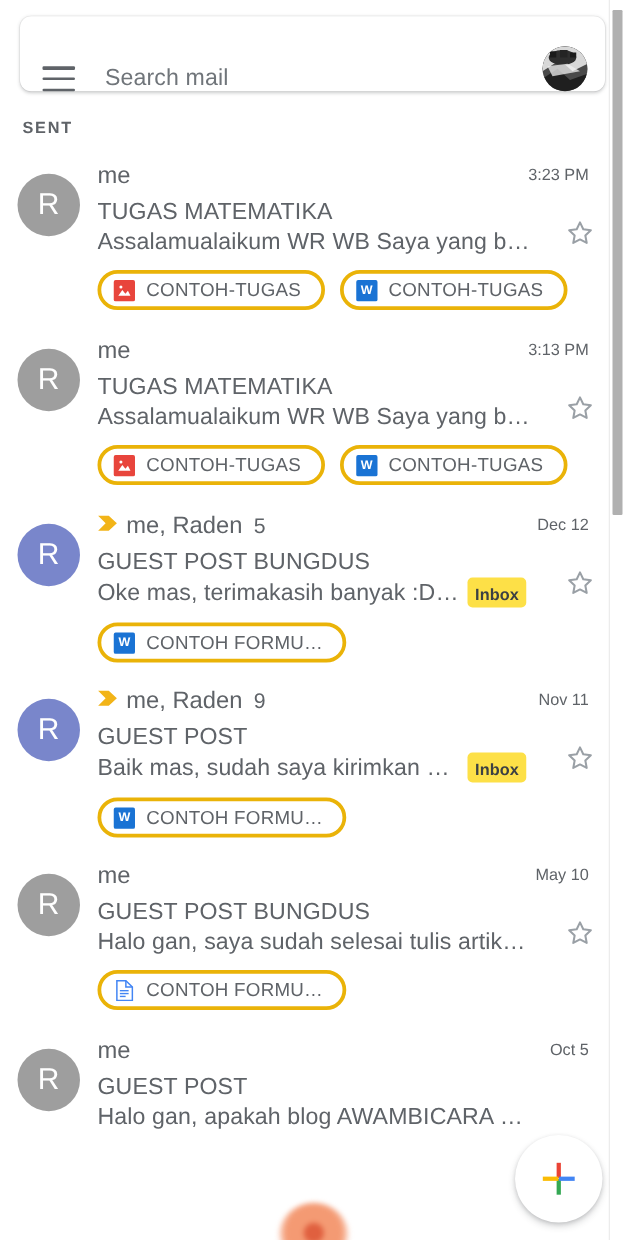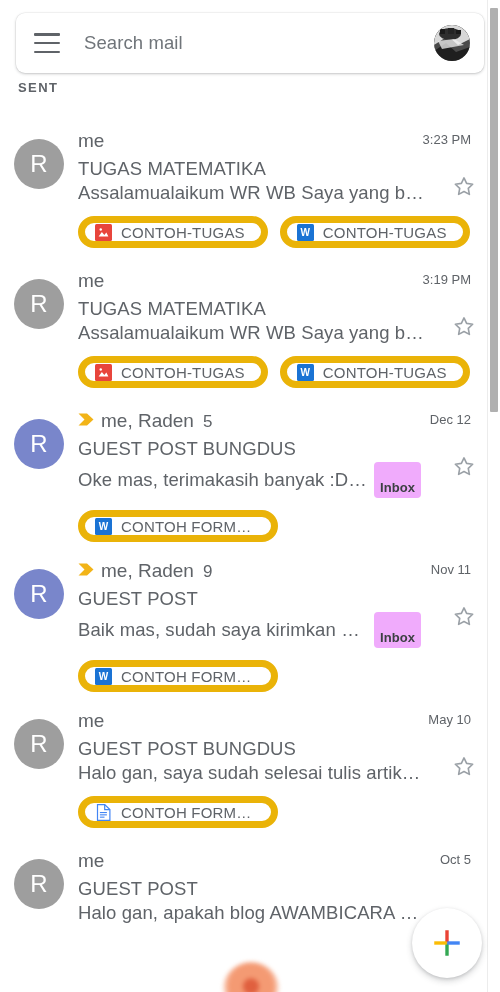--- a/index.html
+++ b/index.html
@@ -28,21 +28,21 @@
     width: 468px;
     height: 60px;
   }
   .search-bar {
     width: 100%;
     height: 100%;
     background: #ffffff;
     border-radius: 9px;
     box-shadow: 0 1px 3px rgba(60,64,67,0.28), 0 0 0 0.5px rgba(60,64,67,0.08);
     display: flex;
-    align-items: center;
+    align-items: flex-end;
     padding: 0 14px 0 18px;
   }
   .hamburger {
     width: 26px;
     height: 20px;
     display: flex;
     flex-direction: column;
     justify-content: space-between;
     flex: 0 0 auto;
     cursor: pointer;
@@ -75,21 +75,21 @@
     overflow: hidden;
     position: relative;
     background: #3a3a3a;
     cursor: pointer;
   }
   .avatar-photo svg { display: block; width: 100%; height: 100%; }
 
   
   .section-header {
     position: absolute;
-    top: 80px;
+    top: 94px;
     left: 18px;
     font-size: 13px;
     font-weight: bold;
     letter-spacing: 1.4px;
     color: #5f6368;
   }
 
   
   .mail-list {
     position: absolute;
@@ -194,26 +194,26 @@
     letter-spacing: 0.1px;
     flex: 1 1 auto;
     min-width: 0;
   }
   .snippet.narrow { max-width: 290px; flex: 0 1 auto; }
   .snippet.wide   { max-width: 352px; flex: 0 1 auto; }
 
   .label-chip {
     flex: 0 0 auto;
     margin-left: 6px;
-    background: #f0abfc;
+    background: #fde047;
     color: #3c4043;
     font-size: 13px;
     font-weight: bold;
     border-radius: 4px;
-    padding: 18px 6px 3px 6px;
+    padding: 6px 6px 3px 6px;
     letter-spacing: 0.1px;
   }
 
   .star {
     position: absolute;
     right: 16px;
     top: 52px;
     width: 26px;
     height: 26px;
     cursor: pointer;
@@ -222,21 +222,21 @@
 
   .chips {
     display: flex;
     gap: 12px;
     margin-top: 12px;
     flex-wrap: nowrap;
   }
   .chip {
     display: flex;
     align-items: center;
-    border: 7px solid #eab308;
+    border: 3px solid #eab308;
     border-radius: 16px;
     height: 32px;
     padding: 0 16px 0 10px;
     background: #fff;
     max-width: 200px;
     cursor: pointer;
   }
   .chip-ic {
     width: 17px;
     height: 17px;
@@ -396,21 +396,21 @@
         </div>
       </div>
       <div class="mail-row">
         <div class="av-col">
           <div class="avatar" style="background: rgb(158, 158, 158);">R</div>
         </div>
         <div class="body-col">
           <div class="line-top">
             <span class="sender">me</span>
           </div>
-          <div class="time">3:19 PM</div>
+          <div class="time">3:13 PM</div>
           <div class="subject">TUGAS MATEMATIKA</div>
           <div class="snippet-row">
             <div class="snippet wide">Assalamualaikum WR WB Saya yang bernama…</div>
           </div>
           <div class="chips">
             <div class="chip">
               <span class="chip-ic img">
                 <svg width="13" height="13" viewBox="0 0 16 16">
                   <rect x="0" y="0" width="16" height="16" fill="#e8453c"></rect>
                   <path d="M2 13 L6 7.5 L9 11 L11.5 8 L14 13 Z" fill="#ffffff"></path>

